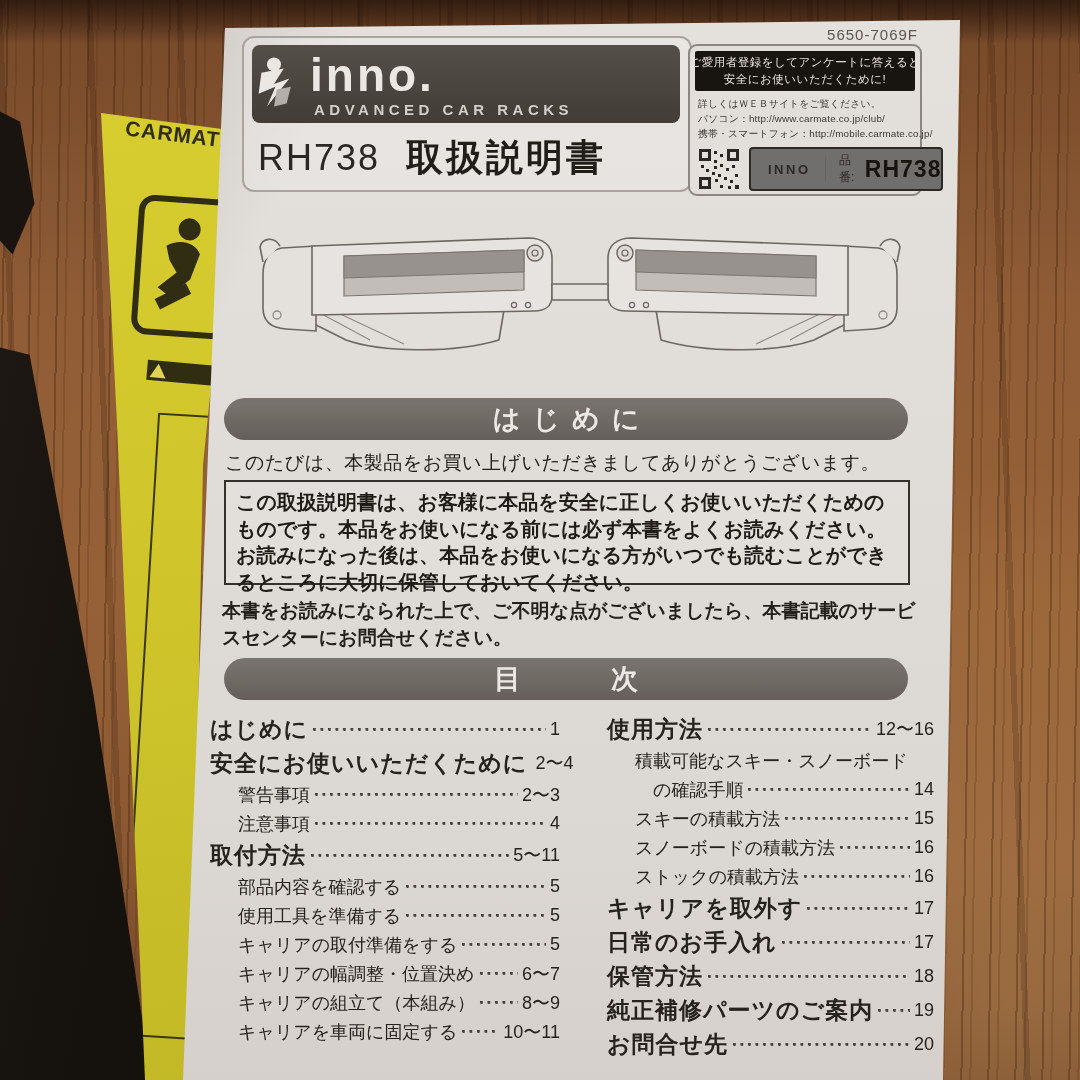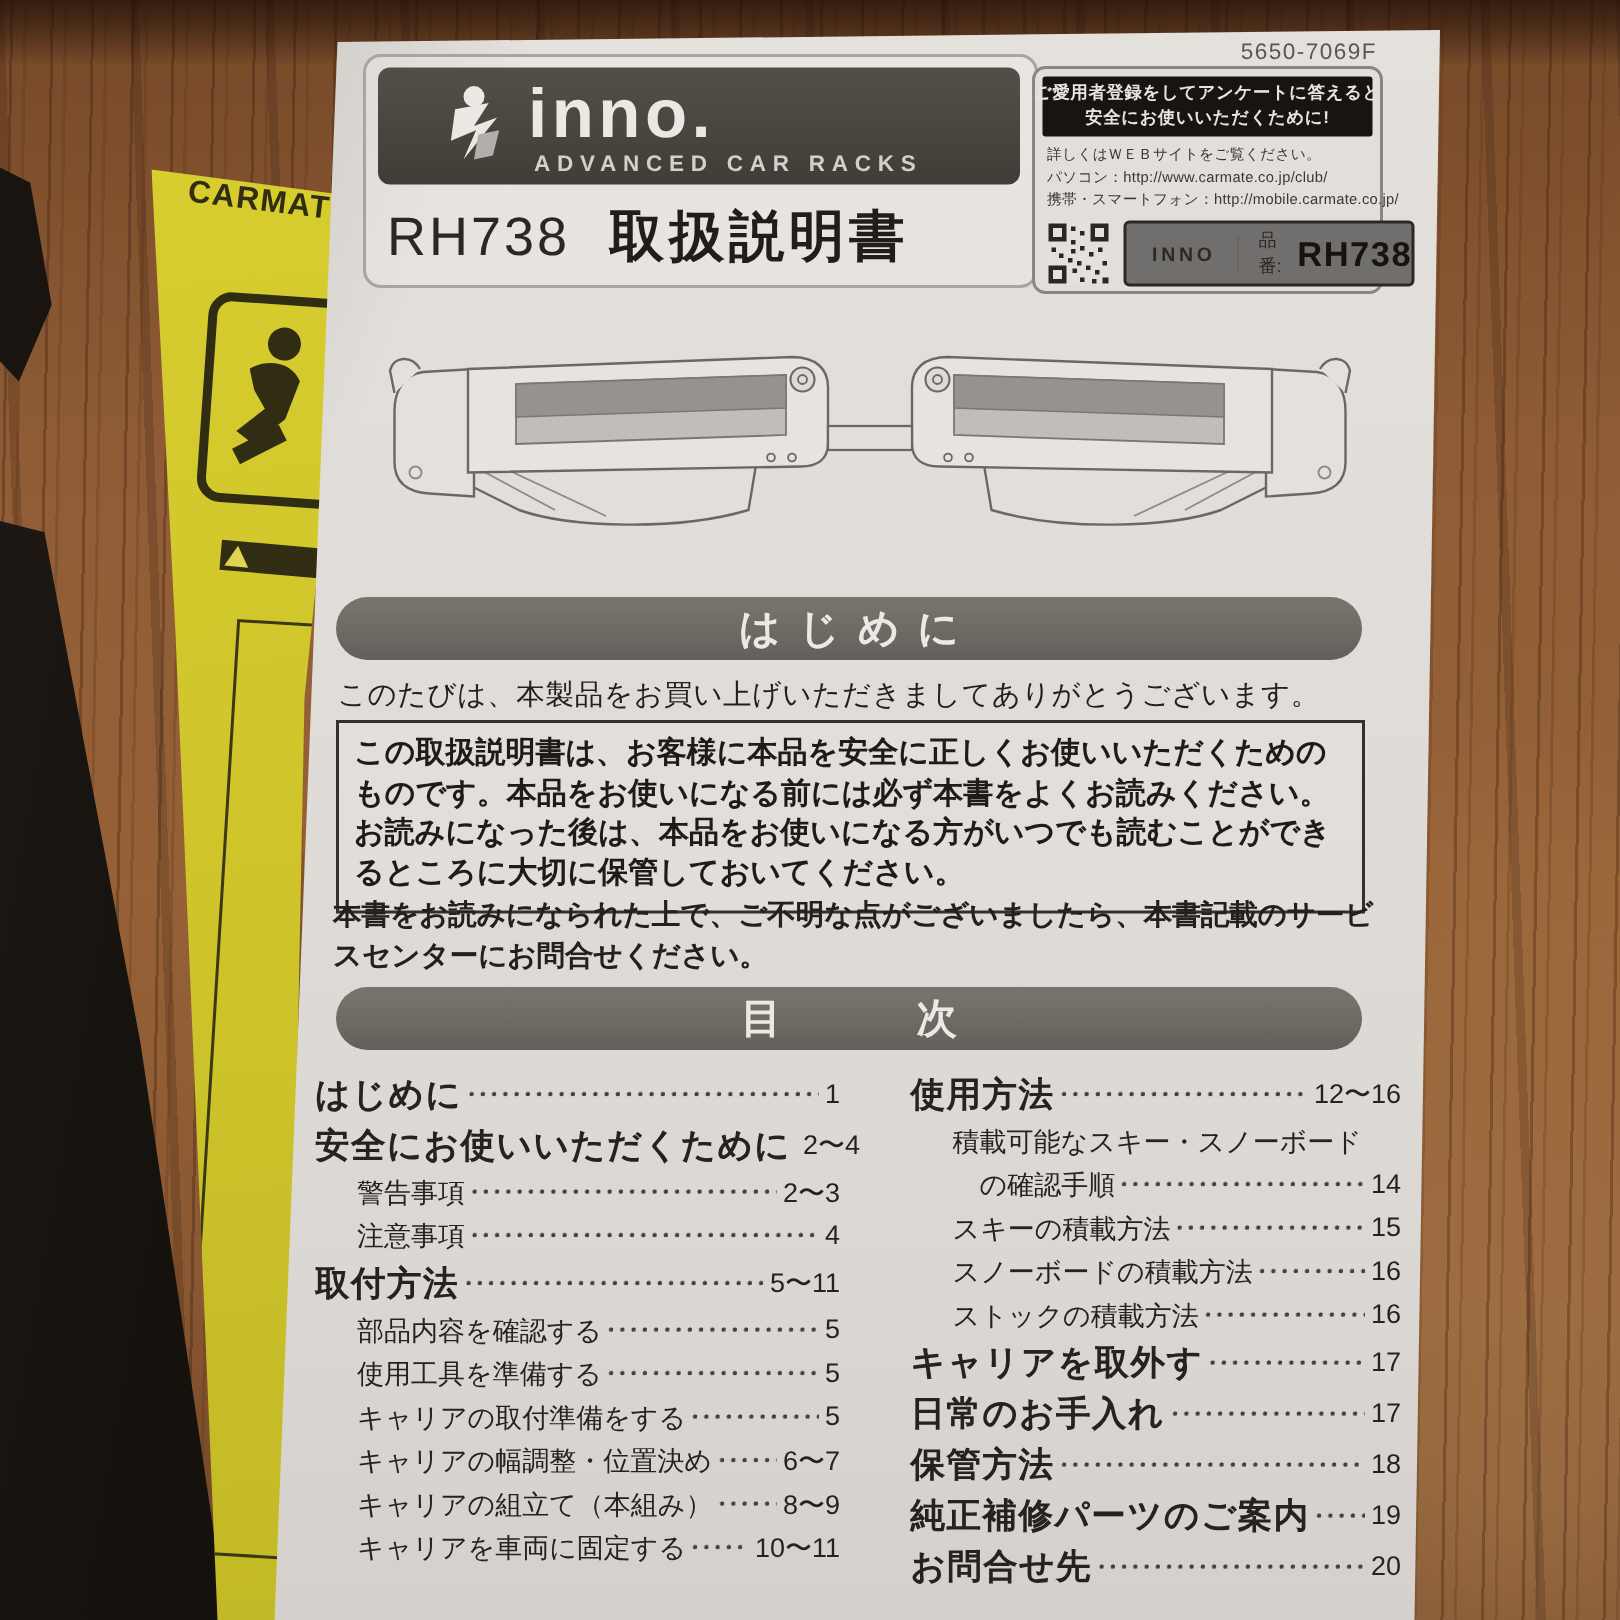--- a/index.html
+++ b/index.html
@@ -46,58 +46,58 @@
     clip-path:polygon(45px 8px, 780px 0px, 763px 1060px, 3px 1060px);
     box-shadow:-10px 8px 20px rgba(20,10,4,.45);
     color:#262421;}
   .page *{position:absolute;}
 
   .doc-number{left:560px;top:6px;width:178px;text-align:right;font-size:15px;color:#5c5955;letter-spacing:1px;}
 
   
   .brand-card{left:62px;top:16px;width:446px;height:152px;border:2px solid #aeaba6;border-radius:12px;background:rgba(255,255,255,.25);}
   .logo-band{left:8px;top:7px;width:428px;height:78px;border-radius:8px;
-    background:linear-gradient(180deg,#55514b,#413e39);display:flex;align-items:center;padding-left:42px;box-sizing:border-box;}
+    background:linear-gradient(180deg,#55514b,#413e39);display:flex;align-items:center;box-sizing:border-box;}
   .logo-band *{position:static;}
   .logo-fig{width:44px;height:56px;margin-right:14px;flex:0 0 auto;}
   .logo-texts{display:flex;flex-direction:column;line-height:1;}
   .logo-word{font-size:46px;font-weight:bold;color:#f4f2ef;letter-spacing:3px;}
   .logo-tag{font-size:15px;font-weight:bold;color:#dcd9d4;letter-spacing:4.5px;margin:4px 0 0 4px;}
   .title-row{left:14px;top:96px;width:420px;height:48px;display:flex;align-items:center;gap:26px;}
   .title-row *{position:static;}
   .title-model{font-size:36px;color:#2a2825;letter-spacing:2px;}
   .title-doc{font-size:37px;font-weight:bold;color:#1f1d1a;letter-spacing:3px;}
 
   
   .promo{left:508px;top:24px;width:234px;height:152px;border:2px solid #8f8c87;border-radius:9px;background:#eae8e5;box-sizing:border-box;}
   .promo-banner{left:5px;top:5px;width:220px;height:40px;background:#16130f;border-radius:2px;
     display:flex;flex-direction:column;justify-content:center;align-items:center;}
   .promo-banner *{position:static;}
-  .promo-banner div{color:#f1efec;font-size:11.5px;font-weight:bold;line-height:1.45;letter-spacing:.5px;white-space:nowrap;}
+  .promo-banner div{color:#f1efec;font-size:11.5px;font-weight:normal;line-height:1.45;letter-spacing:.5px;white-space:nowrap;}
   .promo-info{left:8px;top:50px;width:222px;font-size:9.8px;color:#3a3835;line-height:1.55;letter-spacing:.2px;}
   .promo-info *{position:static;display:block;white-space:nowrap;}
   .promo-bottom{left:8px;top:100px;width:220px;height:46px;display:flex;align-items:center;gap:9px;}
   .promo-bottom *{position:static;}
   .qr{width:42px;height:42px;flex:0 0 auto;}
   .part-box{flex:1;height:40px;border:2.5px solid #2b2926;border-radius:4px;display:flex;align-items:center;justify-content:center;gap:14px;background:#737373;padding-left:17px;}
   .part-brand{font-size:13px;letter-spacing:2.5px;color:#2b2926;font-weight:bold;}
   .part-div{width:1px;height:24px;background:#6a6763;}
   .part-name{font-size:12px;color:#2b2926;}
   .part-value{font-size:23px;font-weight:bold;color:#15130f;letter-spacing:1px;margin-left:-4px;}
 
   .illus{left:72px;top:190px;width:656px;height:172px;}
 
   .band{left:44px;top:0;width:684px;height:42px;border-radius:21px;
     background:linear-gradient(180deg,#7d7974,#676360);display:flex;align-items:center;justify-content:center;
     color:#f5f3f0;font-size:27px;font-weight:bold;letter-spacing:12px;text-indent:12px;}
   .band.intro{top:378px;}
   .band.toc{top:638px;}
 
   .lead{left:45px;top:430px;width:700px;font-size:19px;font-weight:500;color:#22201d;letter-spacing:.5px;}
-  .intro-box{left:44px;top:460px;width:686px;height:129px;border:2.5px solid #33312d;background:rgba(255,255,255,.15);
+  .intro-box{left:44px;top:460px;width:686px;height:105px;border:2.5px solid #33312d;background:rgba(255,255,255,.15);
     padding:7px 10px;box-sizing:border-box;font-size:20px;font-weight:600;line-height:1.33;color:#1d1b18;}
   .intro-box *{position:static;}
   .note{left:42px;top:578px;width:706px;font-size:19px;font-weight:700;line-height:1.4;color:#22201d;}
 
   .toc-wrap{left:30px;top:692px;width:724px;height:366px;display:flex;gap:8px;}
   .toc-wrap *{position:static;}
   .toc-col{display:flex;flex-direction:column;}
   .toc-col.left{width:350px;}
   .toc-col.right{width:366px;margin-left:39px;}
   .toc-row{display:flex;align-items:center;min-height:29px;}

